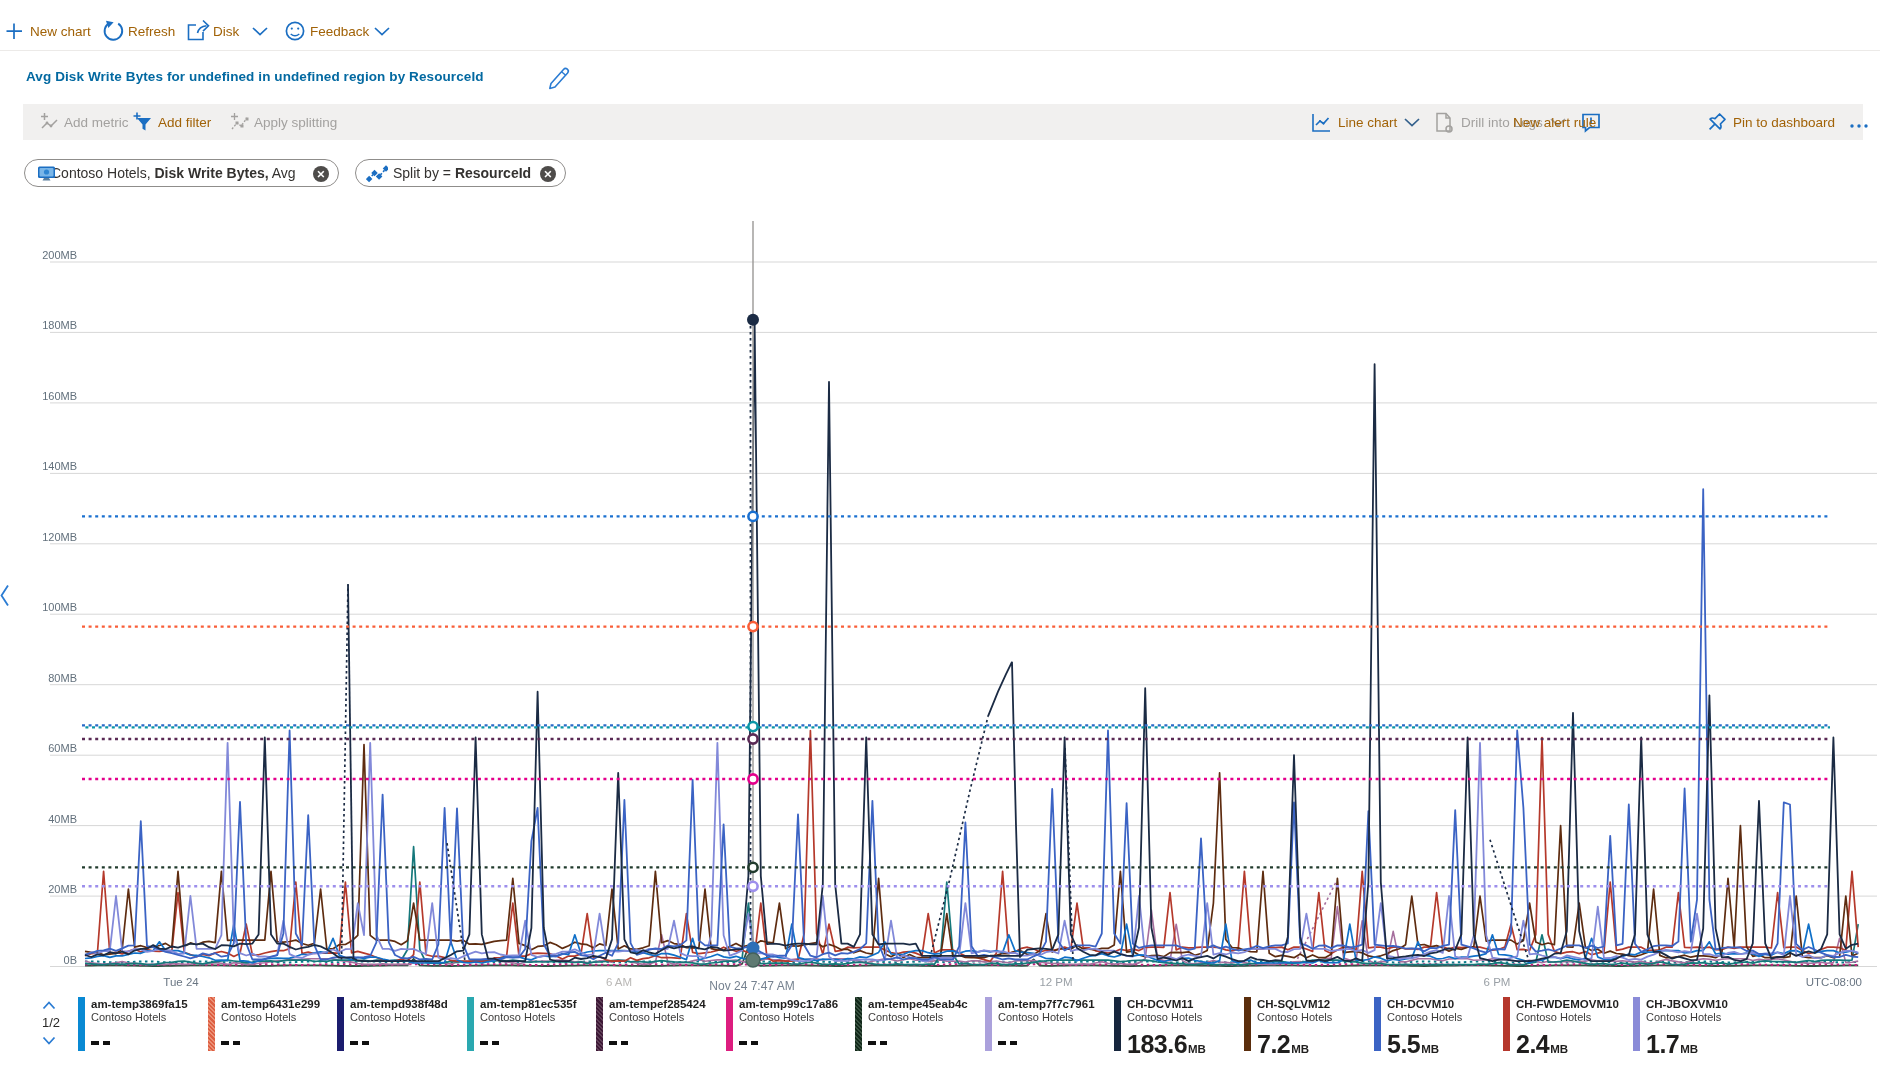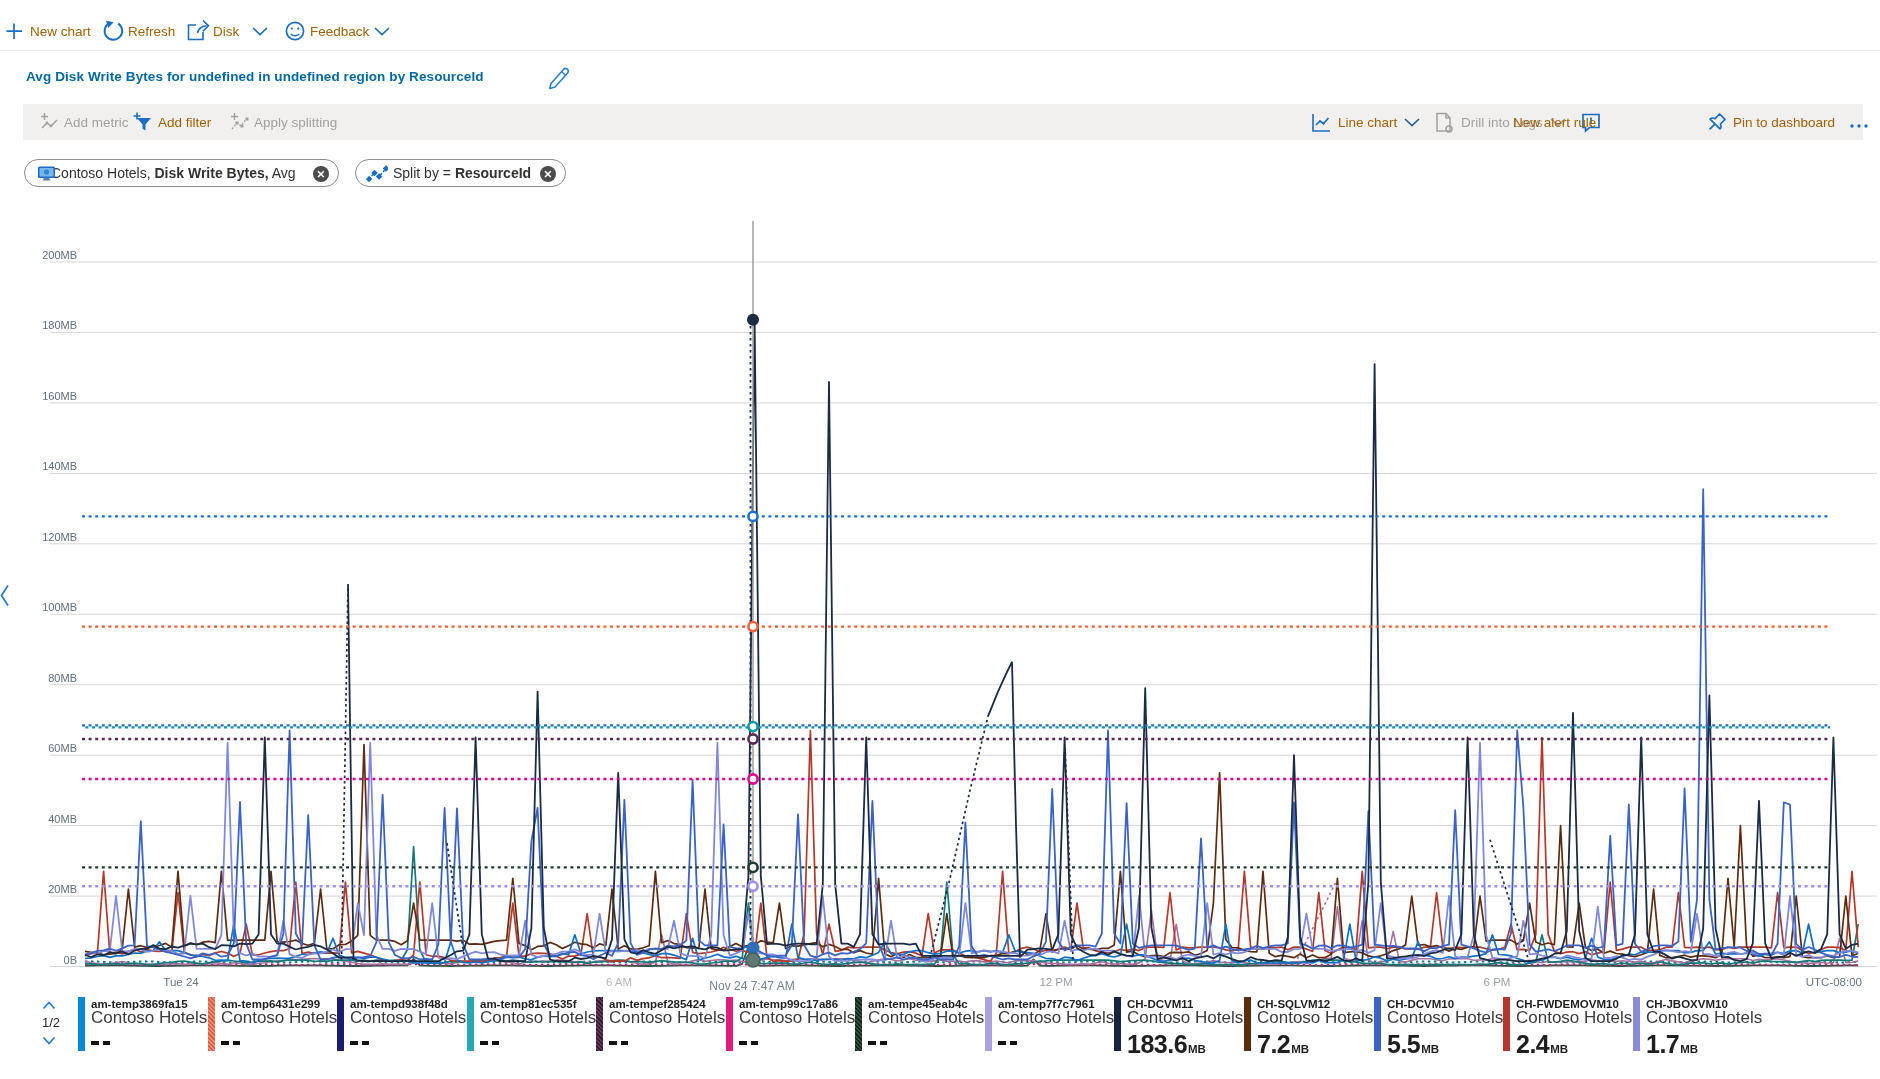--- a/index.html
+++ b/index.html
@@ -32,21 +32,21 @@
   line-height:26px; white-space:nowrap; }
 .x { display:inline-block; width:16px; height:16px; border-radius:50%;
   background:#4e4c4a; color:#fff; font-size:10.5px; line-height:16px;
   text-align:center; font-weight:bold; }
 
 
 .lg { position:absolute; top:997px; height:56px; }
 .lbar { position:absolute; left:0; top:0; width:7px; height:54px; }
 .ltxt { margin-left:13px; }
 .ln { font-size:11.5px; font-weight:bold; color:#201f1e; line-height:13px; padding-top:1px;}
-.lc { font-size:17px; color:#3d3c3b; line-height:13px; }
+.lc { font-size:11px; color:#3d3c3b; line-height:13px; }
 .lv { margin-top:17px; height:4px; line-height:0; font-size:0; }
 .lv i { display:inline-block; width:7.5px; height:4px; background:#111; margin-right:4px; vertical-align:top; }
 .lbig { font-size:25px; font-weight:bold; color:#201f1e; margin-top:6px; letter-spacing:-0.5px;}
 .lmb { font-size:11.5px; font-weight:bold; letter-spacing:0; }
 #pager { position:absolute; left:42px; top:996px; width:24px; text-align:left; }
 #pager .pg { font-size:13px; color:#2a2927; margin:1px 0; }
 </style>
 </head>
 <body>
 <div id="page">

